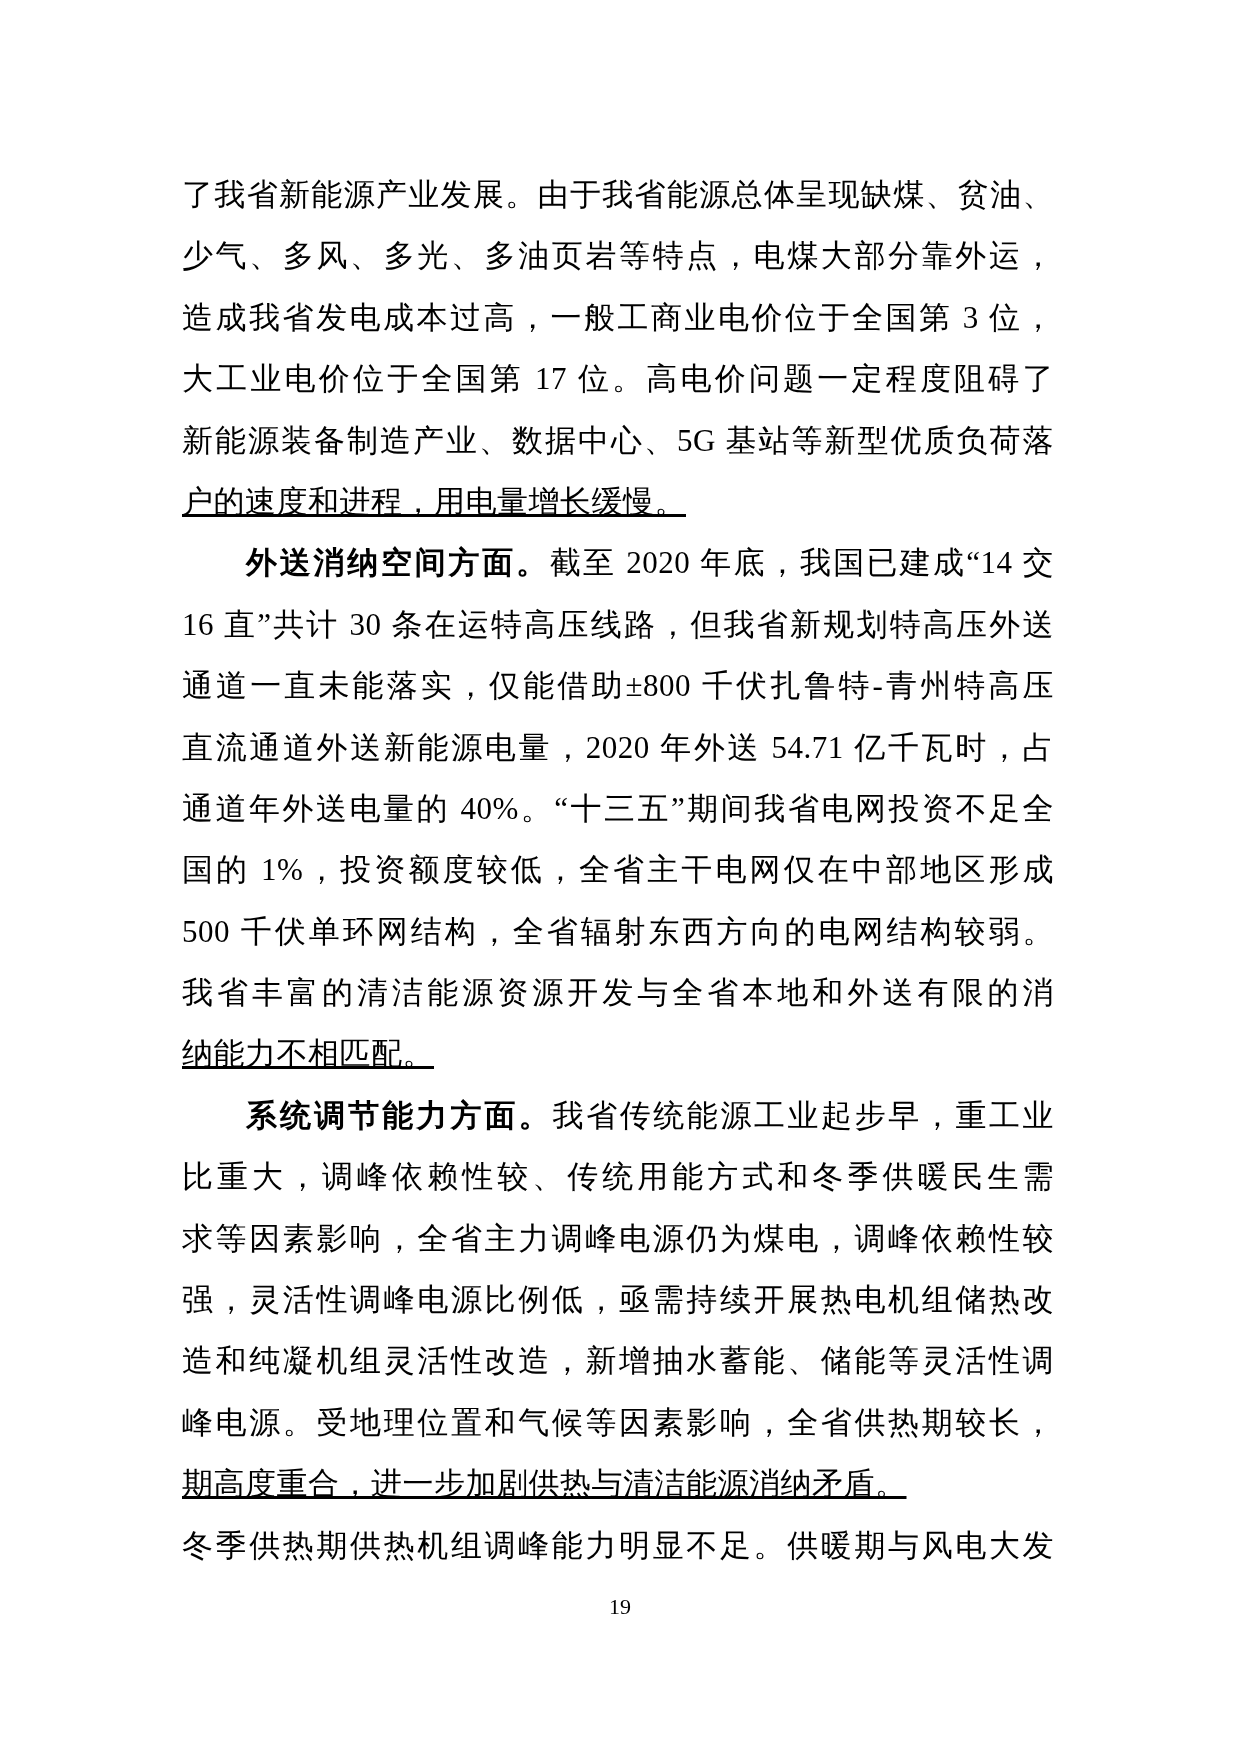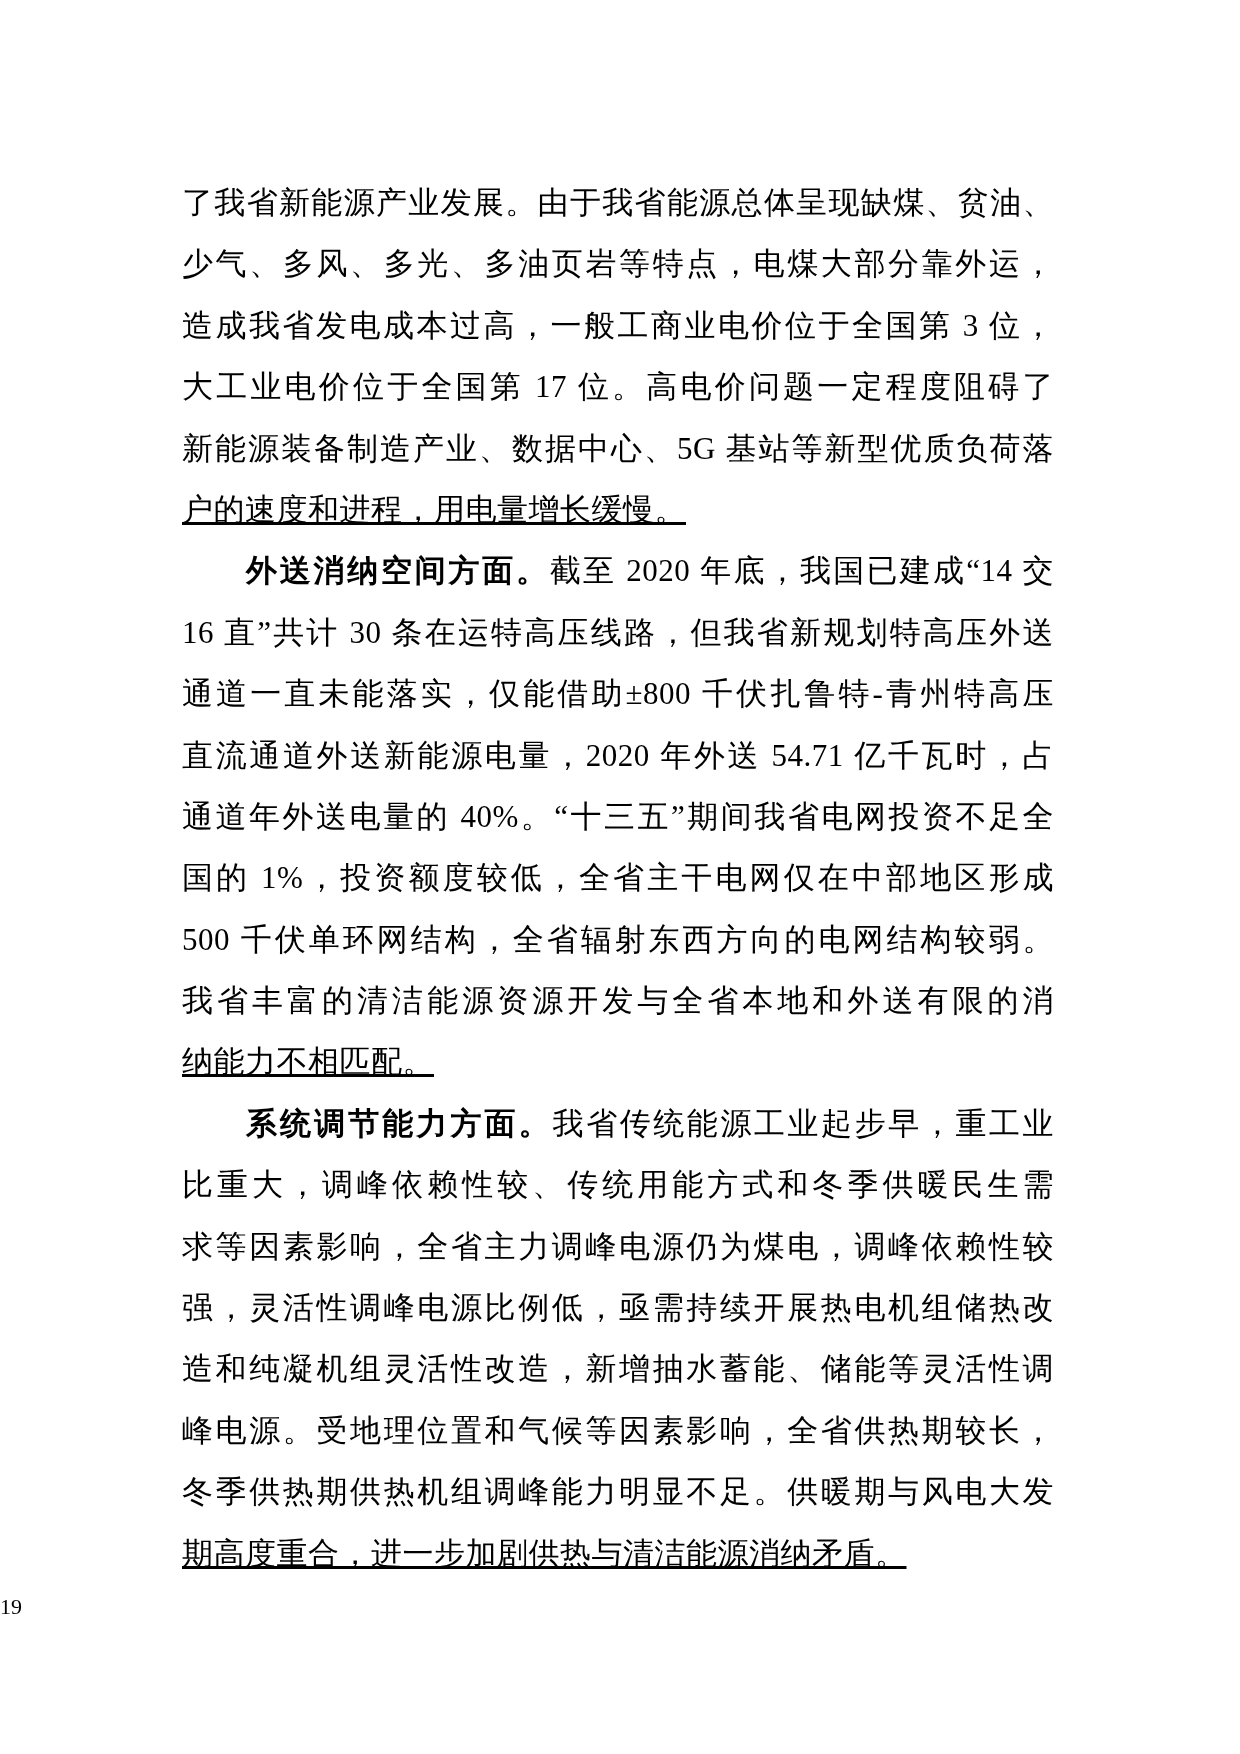--- a/index.html
+++ b/index.html
@@ -11,21 +11,21 @@
     height: 1754px;
     background: #ffffff;
     position: relative;
     font-family: "Liberation Serif", "DejaVu Serif", serif;
     color: #000000;
     overflow: hidden;
   }
   .doc-body {
     position: absolute;
     left: 182px;
-    top: 172px;
+    top: 164px;
     width: 872px;
   }
   .text-line {
     font-size: 31px;
     line-height: 61.4px;
     height: 61.4px;
     overflow: hidden;
     white-space: nowrap;
     text-align: justify;
     text-align-last: justify;
@@ -46,20 +46,21 @@
   .paragraph-lead {
     font-weight: bold;
     font-family: "Liberation Sans", "DejaVu Sans", sans-serif;
     letter-spacing: 1px;
   }
   .page-footer {
     position: absolute;
     top: 1592px;
     left: 0;
     width: 1240px;
+    text-align: center;
   }
   .page-number {
     font-size: 22px;
     line-height: 30px;
     font-family: "Liberation Serif", "DejaVu Serif", serif;
     color: #000000;
   }
 </style>
 </head>
 <body>
@@ -79,19 +80,19 @@
     <div class="text-line">国的 1%，投资额度较低，全省主干电网仅在中部地区形成</div>
     <div class="text-line">500 千伏单环网结构，全省辐射东西方向的电网结构较弱。</div>
     <div class="text-line">我省丰富的清洁能源资源开发与全省本地和外送有限的消</div>
     <div class="text-line para-end">纳能力不相匹配。</div>
     <div class="text-line indent"><span class="paragraph-lead">系统调节能力方面。</span>我省传统能源工业起步早，重工业</div>
     <div class="text-line">比重大，调峰依赖性较、传统用能方式和冬季供暖民生需</div>
     <div class="text-line">求等因素影响，全省主力调峰电源仍为煤电，调峰依赖性较</div>
     <div class="text-line">强，灵活性调峰电源比例低，亟需持续开展热电机组储热改</div>
     <div class="text-line">造和纯凝机组灵活性改造，新增抽水蓄能、储能等灵活性调</div>
     <div class="text-line">峰电源。受地理位置和气候等因素影响，全省供热期较长，</div>
+    <div class="text-line para-end">期高度重合，进一步加剧供热与清洁能源消纳矛盾。</div>
     <div class="text-line">冬季供热期供热机组调峰能力明显不足。供暖期与风电大发</div>
-    <div class="text-line para-end">期高度重合，进一步加剧供热与清洁能源消纳矛盾。</div>
   </main>
 
 <footer class="page-footer">
   <span class="page-number">19</span>
 </footer>
 
 </body></html>

